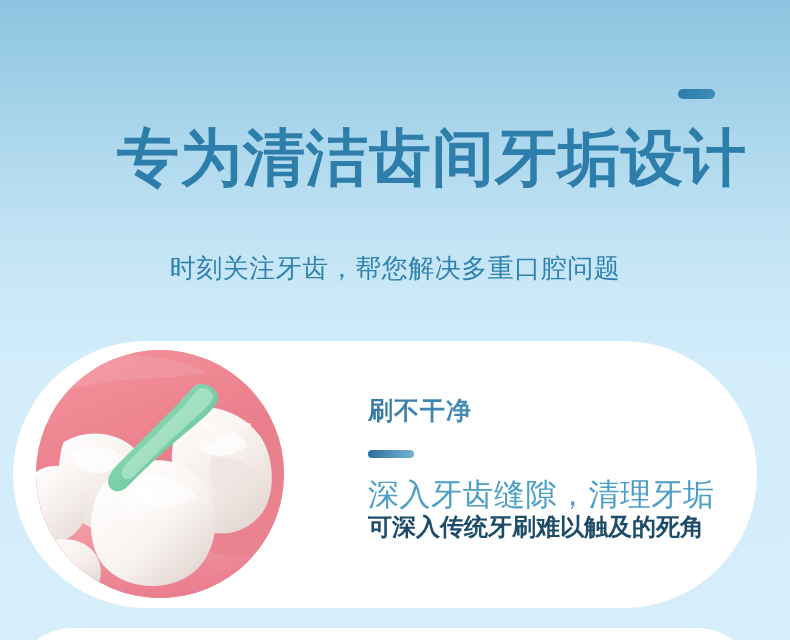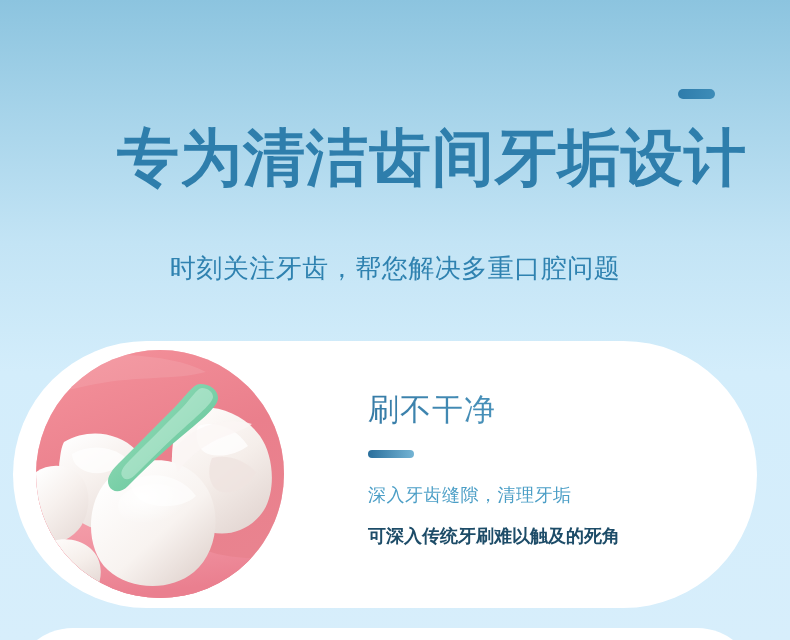--- a/index.html
+++ b/index.html
@@ -116,53 +116,53 @@
 
   
   .card-text {
     position: absolute;
     left: 368px;
     top: 390px;
     width: 360px;
   }
 
   .card-heading {
-    font-size: 31px;
+    font-size: 25px;
     line-height: 40px;
-    font-weight: 400;
+    font-weight: 700;
     letter-spacing: 1px;
     background: linear-gradient(to right, #367ba6 0%, #5aa7cd 70%, #6ab5d8 100%);
     -webkit-background-clip: text;
     background-clip: text;
     color: transparent;
     -webkit-text-fill-color: transparent;
     white-space: nowrap;
   }
 
   .card-rule {
     margin-top: 20px;
     width: 46px;
     height: 8px;
     border-radius: 5px;
     background: linear-gradient(to right, #2a6f9c, #74b4d4);
   }
 
   .card-line-1 {
     margin-top: 22px;
-    font-size: 18px;
+    font-size: 31px;
     line-height: 30px;
     font-weight: 500;
     letter-spacing: 0.5px;
     color: #4b9ec6;
     white-space: nowrap;
   }
 
   .card-line-2 {
-    margin-top: 11px;
-    font-size: 18px;
+    margin-top: 2px;
+    font-size: 24px;
     line-height: 30px;
     font-weight: 700;
     letter-spacing: 0px;
     color: #1d4c68;
     white-space: nowrap;
   }
 </style>
 </head>
 <body>
 

